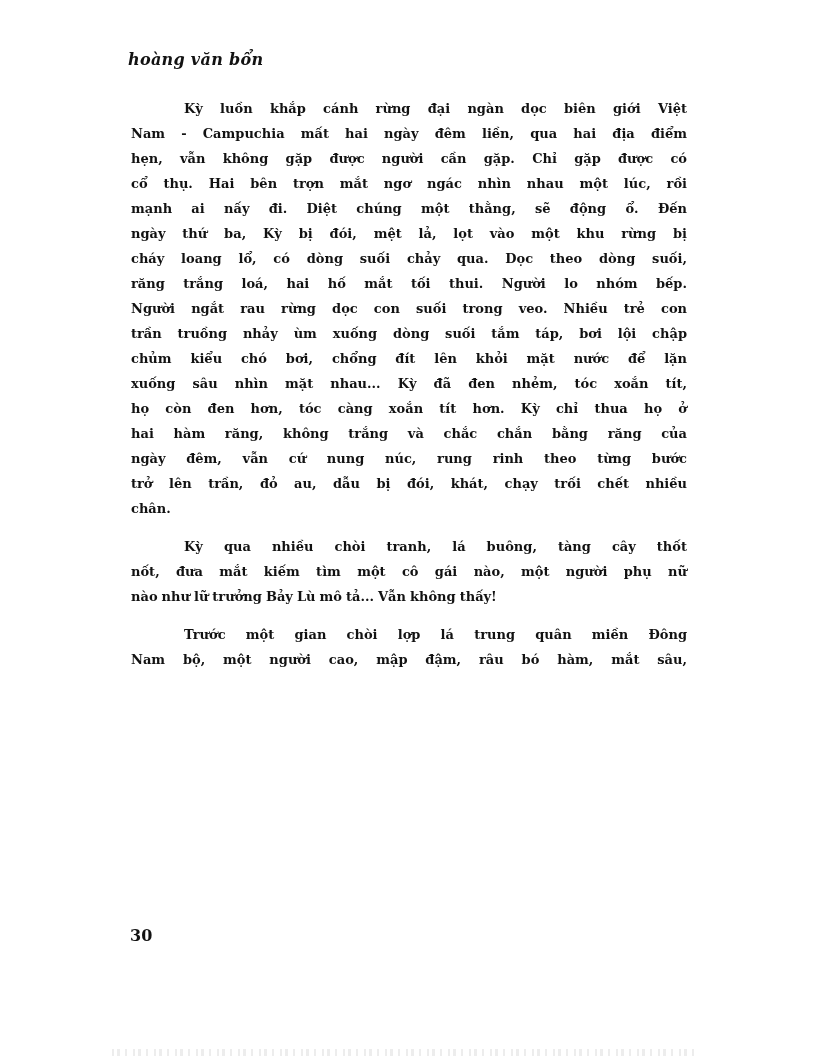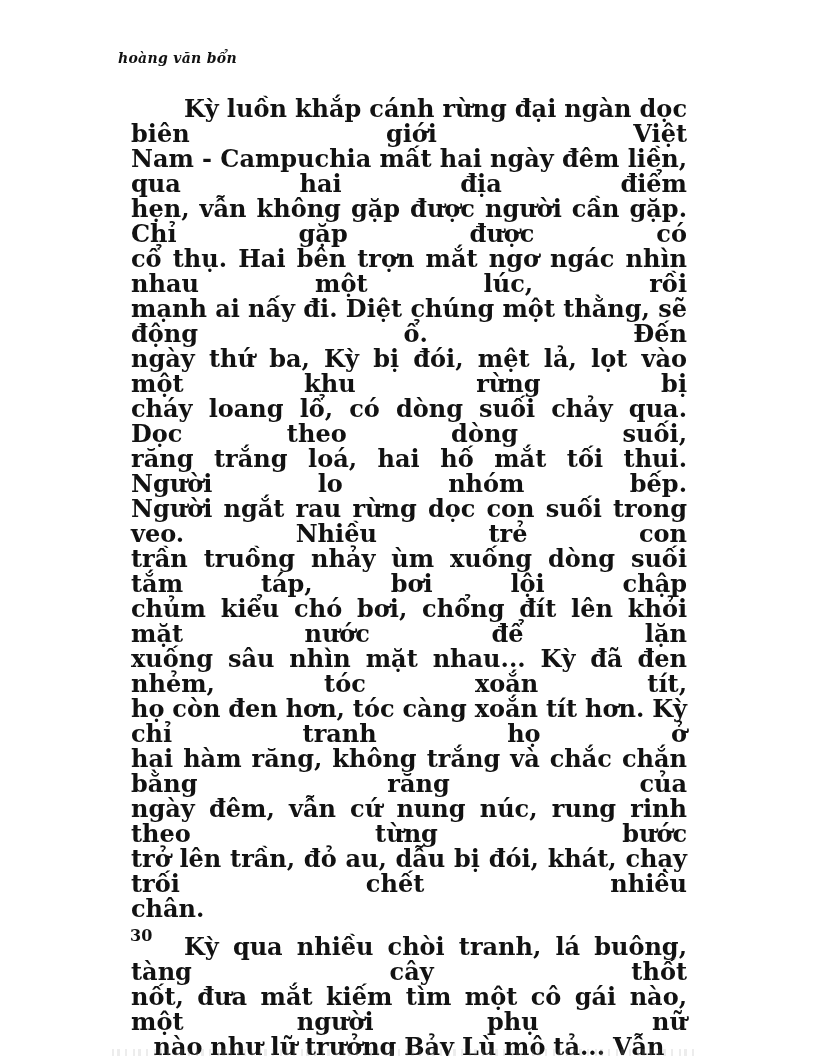--- a/index.html
+++ b/index.html
@@ -11,38 +11,38 @@
     position: relative;
     width: 816px;
     height: 1056px;
     background: #ffffff;
     overflow: hidden;
     font-family: "DejaVu Serif", "Liberation Serif", serif;
     color: #121212;
   }
   .running-header {
     position: absolute;
-    left: 118px;
+    left: 128px;
     top: 50px;
-    font-size: 14px;
+    font-size: 16px;
     font-weight: bold;
     font-style: italic;
     letter-spacing: 0.3px;
   }
   .body-text {
     position: absolute;
     left: 131px;
     top: 96px;
     width: 556px;
   }
   .paragraph {
     margin: 0 0 13px 0;
   }
   .line {
-    font-size: 24px;
+    font-size: 13px;
     font-weight: bold;
     line-height: 25px;
     white-space: normal;
     text-align: justify;
     text-align-last: justify;
     word-spacing: -0.5px;
   }
   .line.indent {
     text-indent: 53px;
   }
@@ -87,21 +87,21 @@
       <div class="line">hẹn, vẫn không gặp được người cần gặp. Chỉ gặp được có</div>
       <div class="line">cổ thụ. Hai bên trợn mắt ngơ ngác nhìn nhau một lúc, rồi</div>
       <div class="line">mạnh ai nấy đi. Diệt chúng một thằng, sẽ động ổ. Đến</div>
       <div class="line">ngày thứ ba, Kỳ bị đói, mệt lả, lọt vào một khu rừng bị</div>
       <div class="line">cháy loang lổ, có dòng suối chảy qua. Dọc theo dòng suối,</div>
       <div class="line">răng trắng loá, hai hố mắt tối thui. Người lo nhóm bếp.</div>
       <div class="line">Người ngắt rau rừng dọc con suối trong veo. Nhiều trẻ con</div>
       <div class="line">trần truồng nhảy ùm xuống dòng suối tắm táp, bơi lội chập</div>
       <div class="line">chủm kiểu chó bơi, chổng đít lên khỏi mặt nước để lặn</div>
       <div class="line">xuống sâu nhìn mặt nhau... Kỳ đã đen nhẻm, tóc xoắn tít,</div>
-      <div class="line">họ còn đen hơn, tóc càng xoắn tít hơn. Kỳ chỉ tranh họ ở</div>
+      <div class="line">họ còn đen hơn, tóc càng xoắn tít hơn. Kỳ chỉ thua họ ở</div>
       <div class="line">hai hàm răng, không trắng và chắc chắn bằng răng của</div>
       <div class="line">ngày đêm, vẫn cứ nung núc, rung rinh theo từng bước</div>
       <div class="line">trở lên trần, đỏ au, dẫu bị đói, khát, chạy trối chết nhiều</div>
       <div class="line last">chân.</div>
     </div>
 
     <div class="paragraph">
       <div class="line indent">Kỳ qua nhiều chòi tranh, lá buông, tàng cây thốt</div>
       <div class="line">nốt, đưa mắt kiếm tìm một cô gái nào, một người phụ nữ</div>
       <div class="line last">nào như lữ trưởng Bảy Lù mô tả... Vẫn không thấy!</div>

